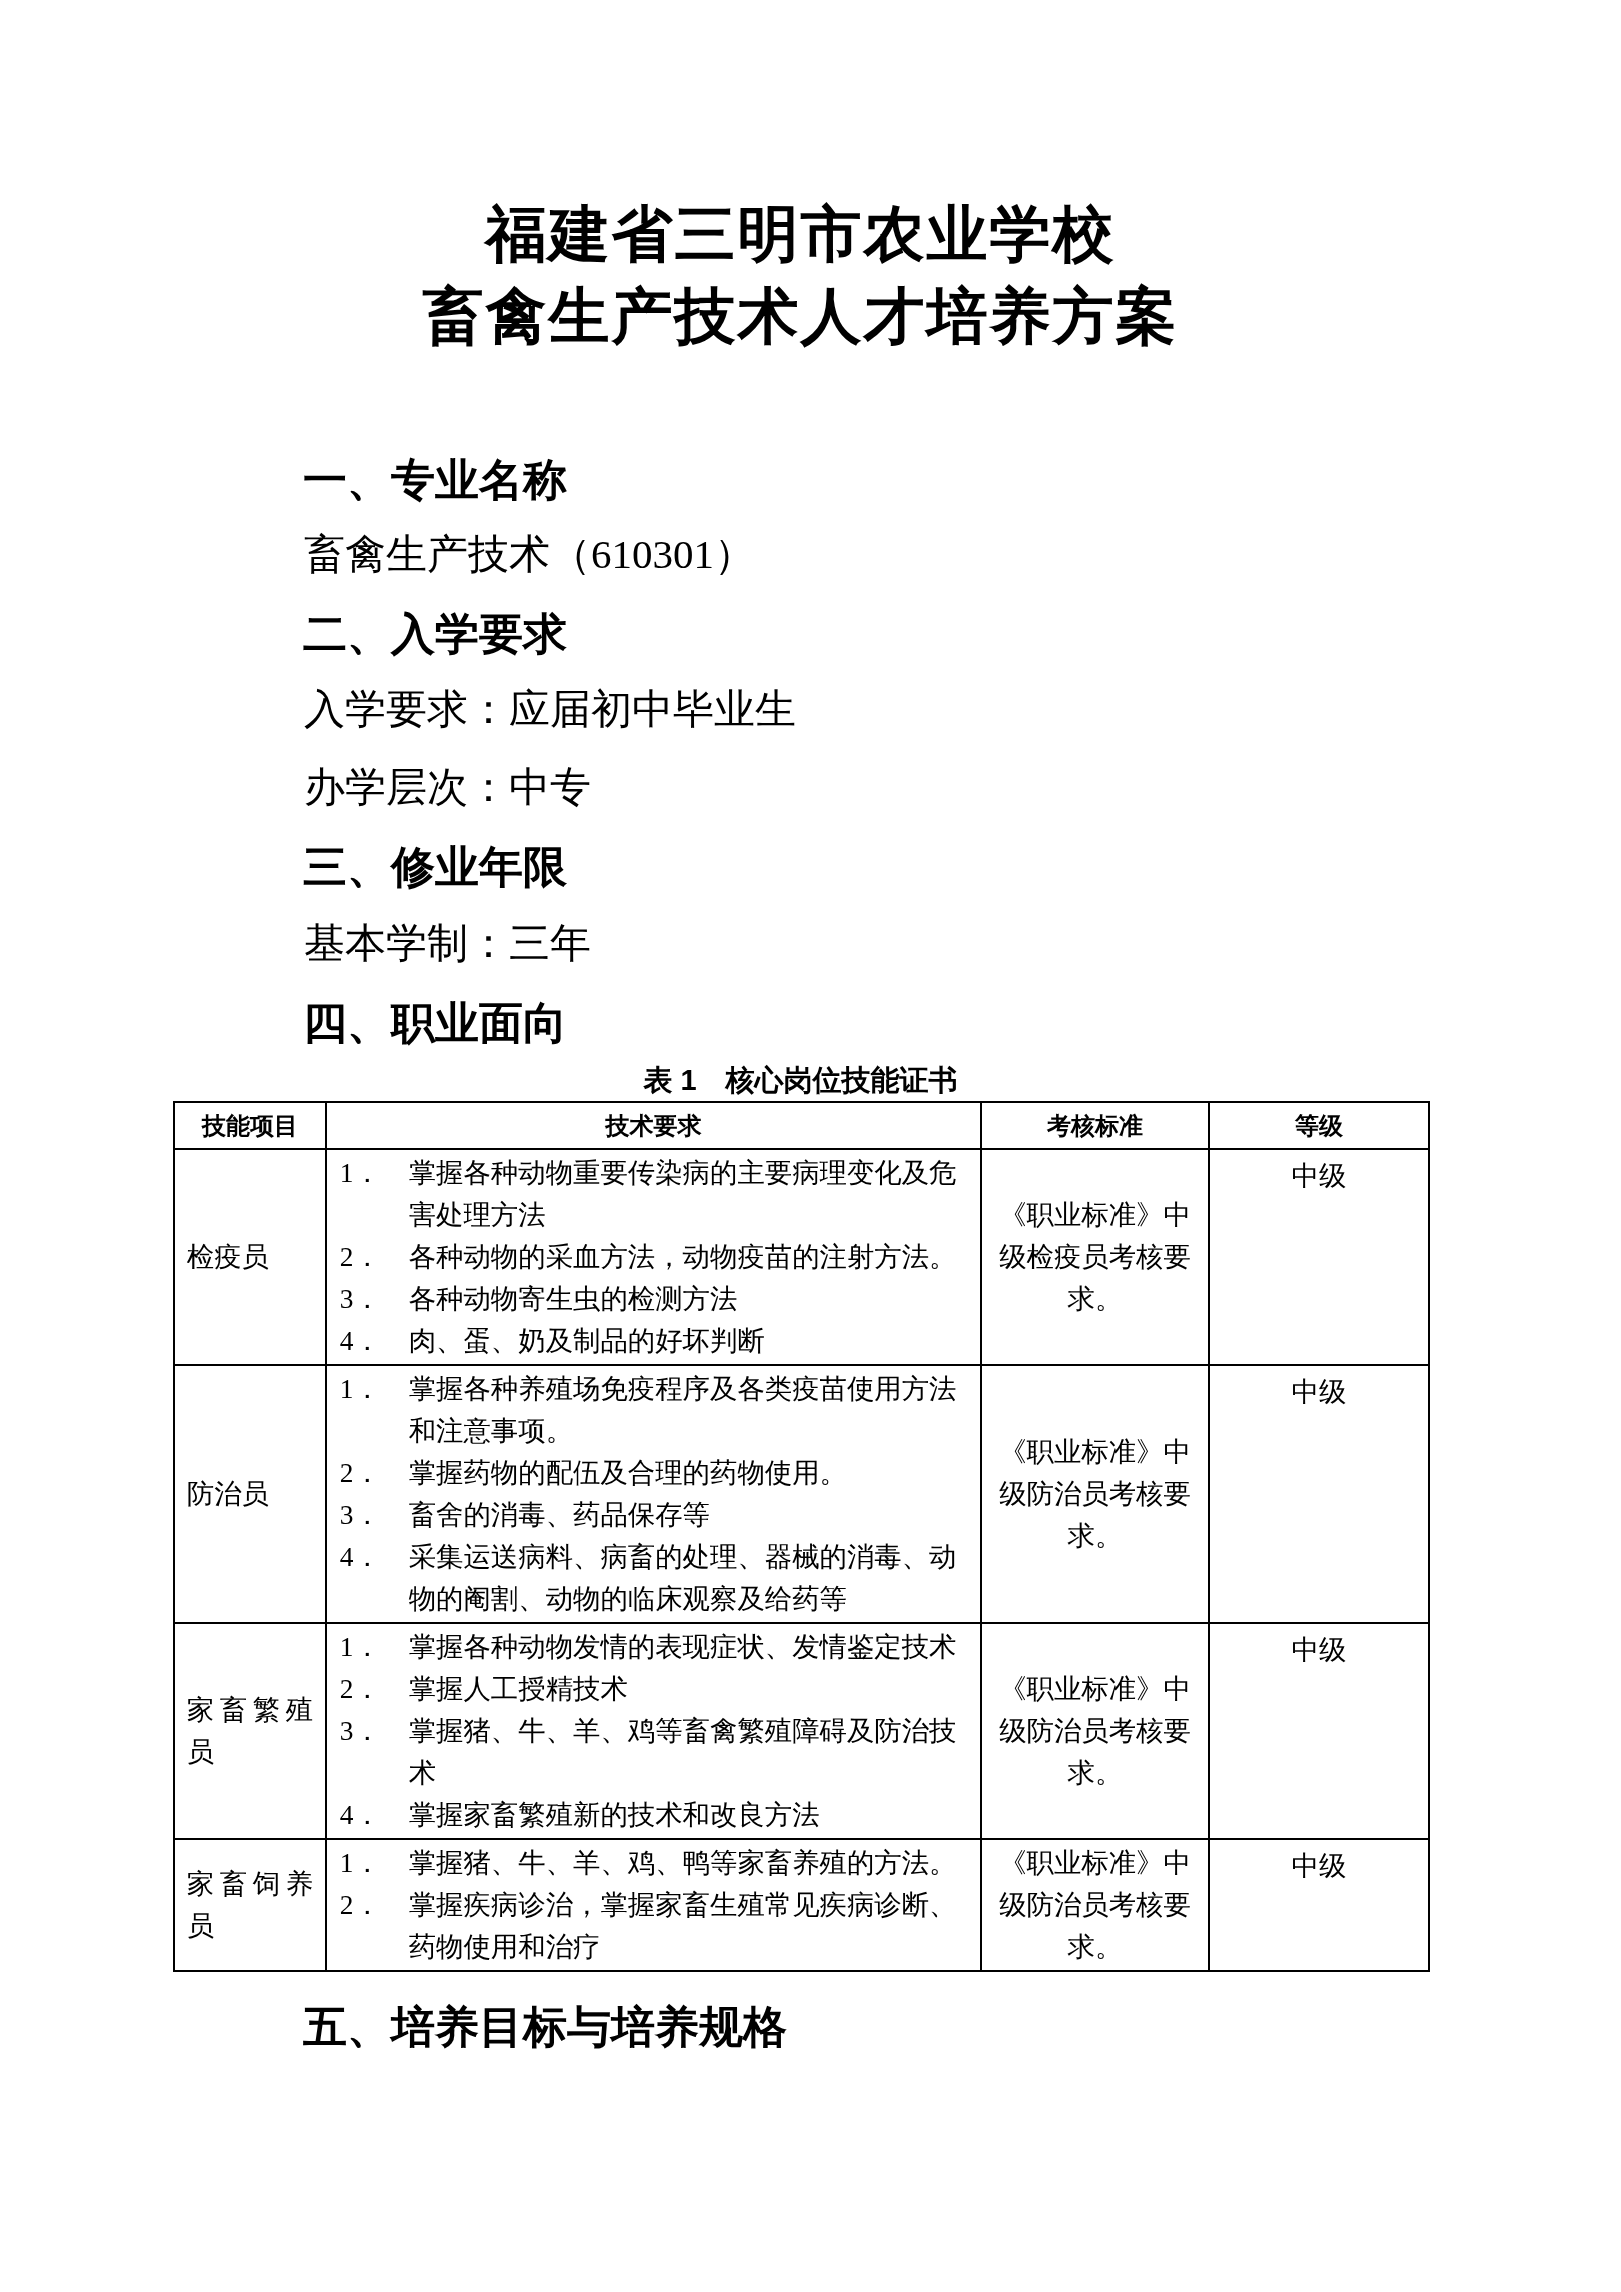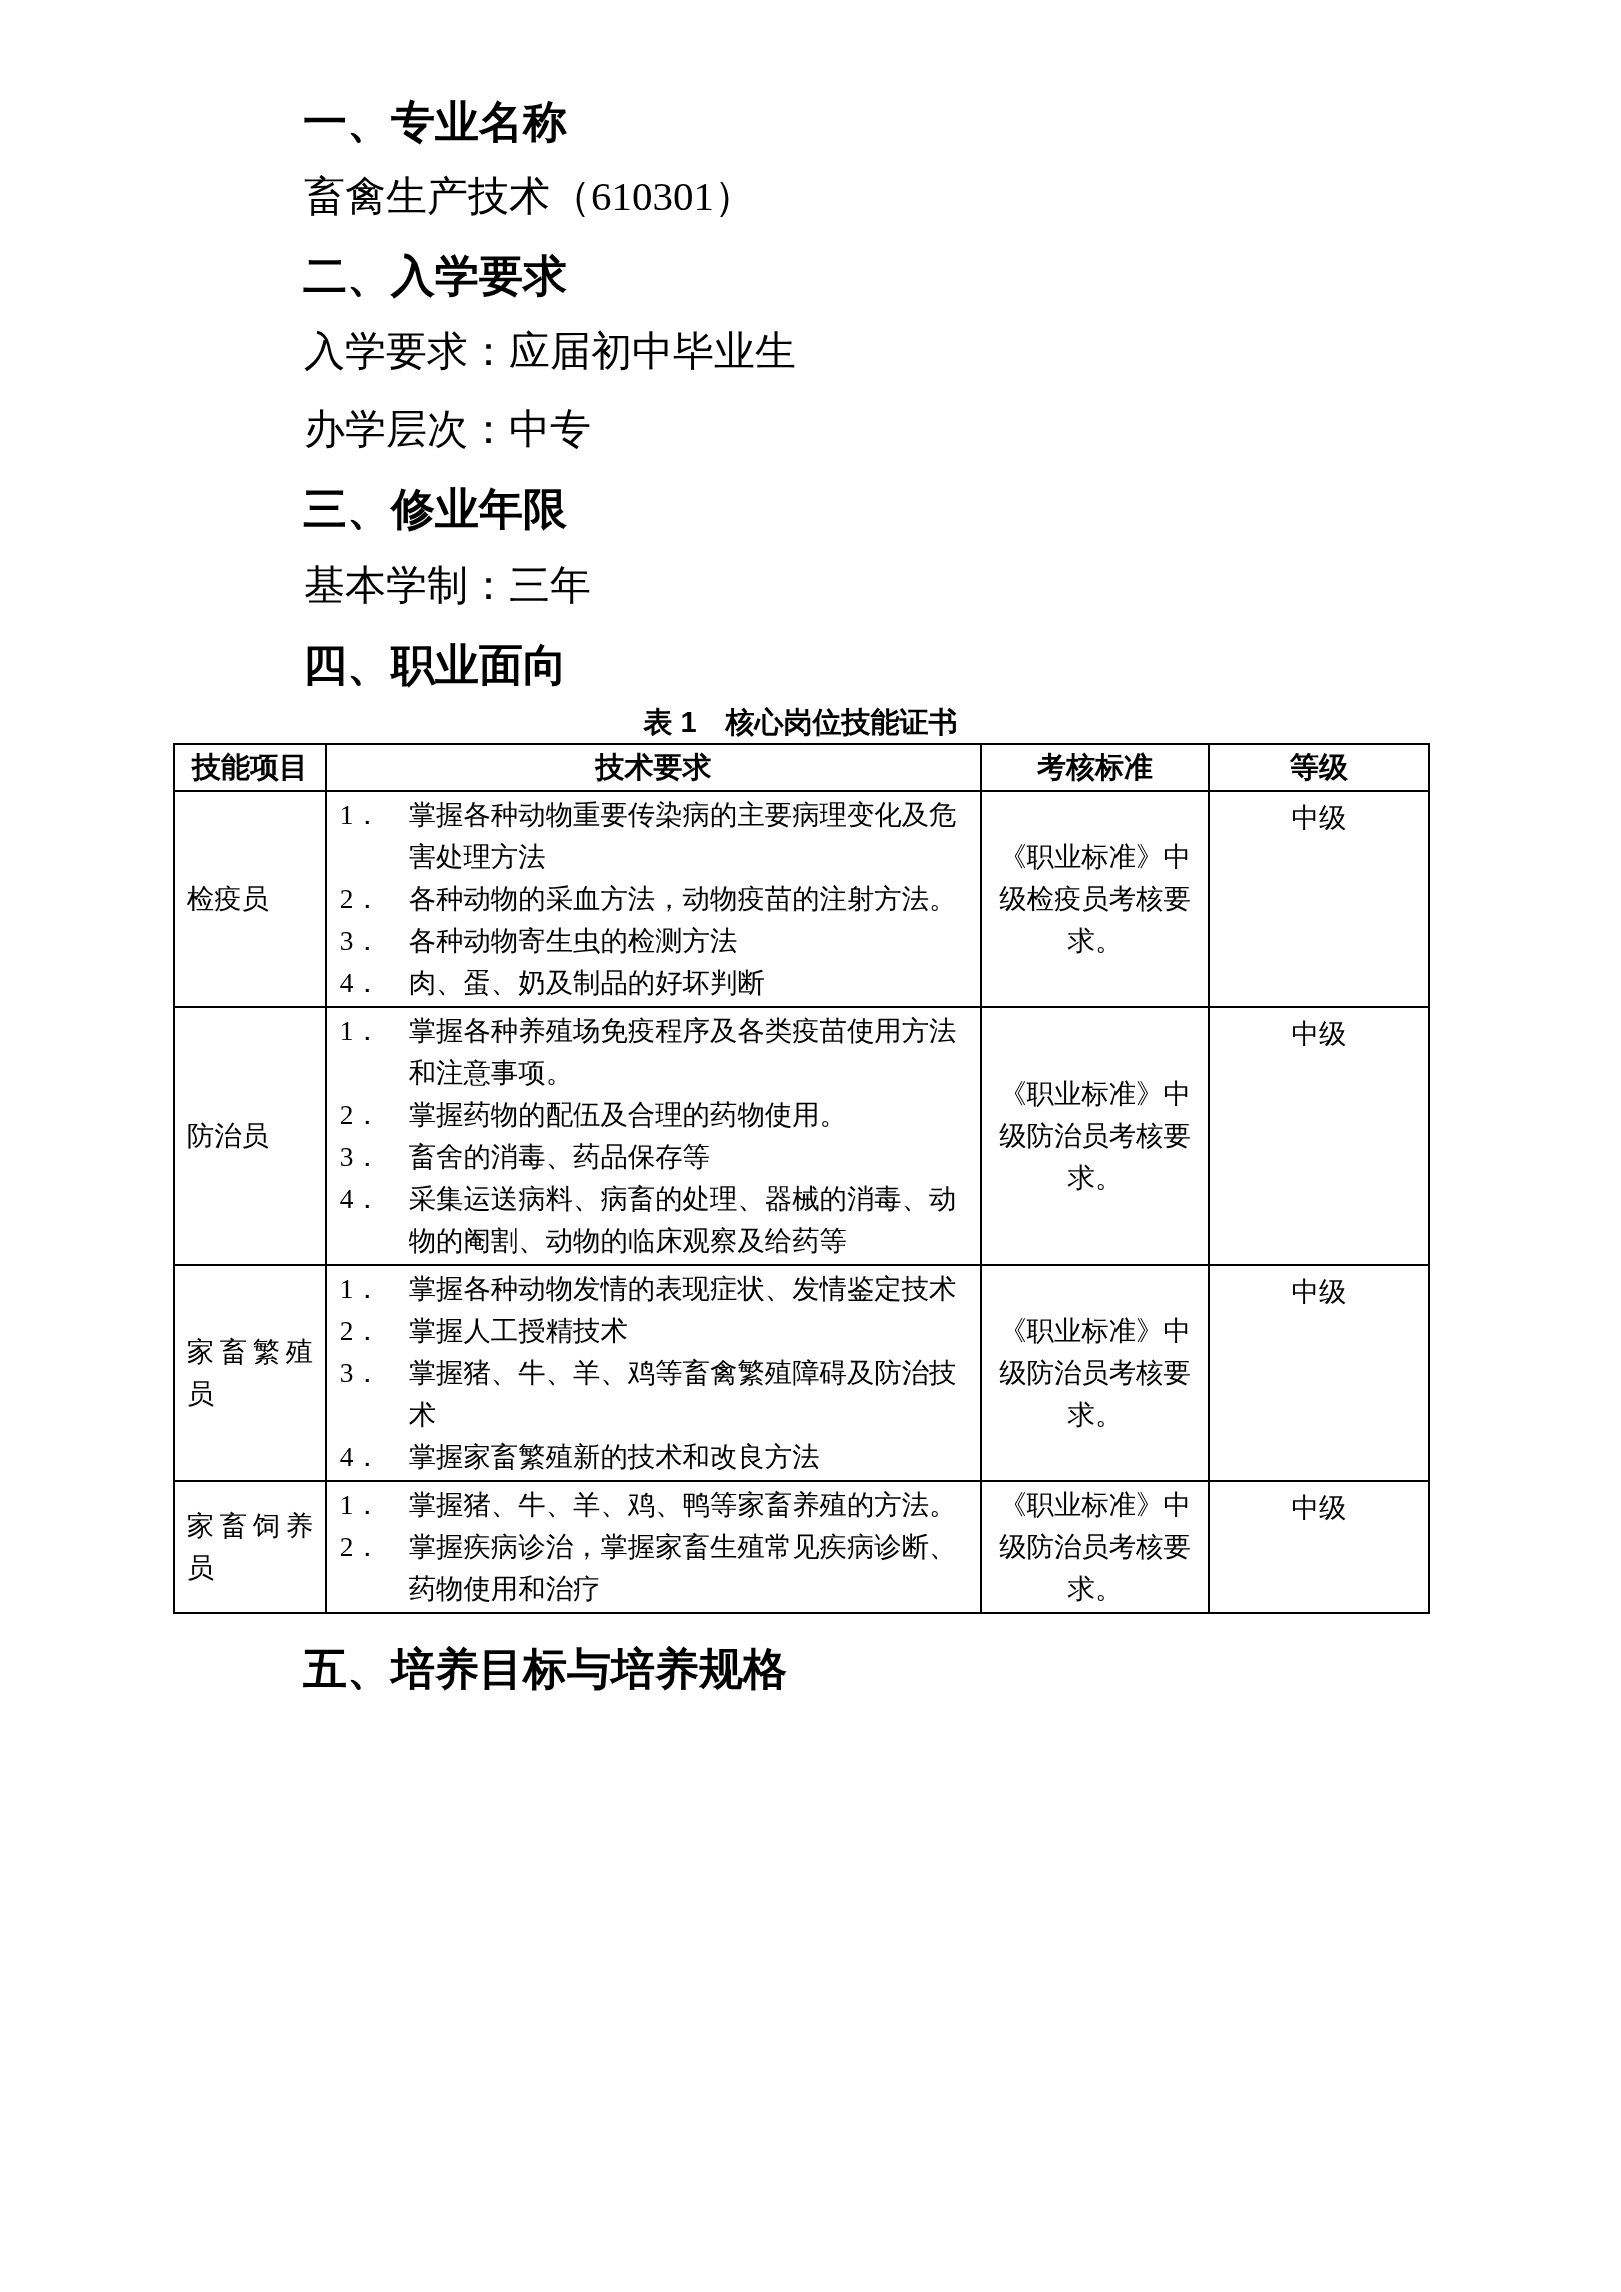--- a/index.html
+++ b/index.html
@@ -52,21 +52,21 @@
   }
   table.skills th, table.skills td {
     border-left: 2px solid #000;
     border-right: 2px solid #000;
     border-top: 2.9px solid #000;
     border-bottom: 2.9px solid #000;
   }
   table.skills th {
     font-family: Liberation Sans, sans-serif;
     font-weight: bold;
-    font-size: 29px;
+    font-size: 24px;
     height: 45px;
     text-align: center;
     vertical-align: middle;
     padding: 0;
   }
   table.skills td {
     font-family: "Liberation Serif", serif;
     font-size: 27.4px;
     line-height: 42px;
     padding: 0;
@@ -82,20 +82,24 @@
   .req-item { padding-left: 69px; text-indent: -69px; }
   .req-no { display: inline-block; width: 69px; text-indent: 0; }
   .cell-standard { vertical-align: middle; text-align: center; padding: 0 9.8px !important; }
   .cell-level { vertical-align: top; text-align: center; padding-top: 4.9px !important; margin-top: 8px; }
 </style>
 </head>
 <body>
 
 <div class="page">
 
+  <div class="doc-title">
+    <div>福建省三明市农业学校</div>
+    <div>畜禽生产技术人才培养方案</div>
+  </div>
 
   <div class="sec-heading first">一、专业名称</div>
   <div class="body-line">畜禽生产技术（610301）</div>
 
   <div class="sec-heading">二、入学要求</div>
   <div class="body-line">入学要求：应届初中毕业生</div>
   <div class="body-line" style="margin-top:29px">办学层次：中专</div>
 
   <div class="sec-heading">三、修业年限</div>
   <div class="body-line" style="margin-top:29px">基本学制：三年</div>

